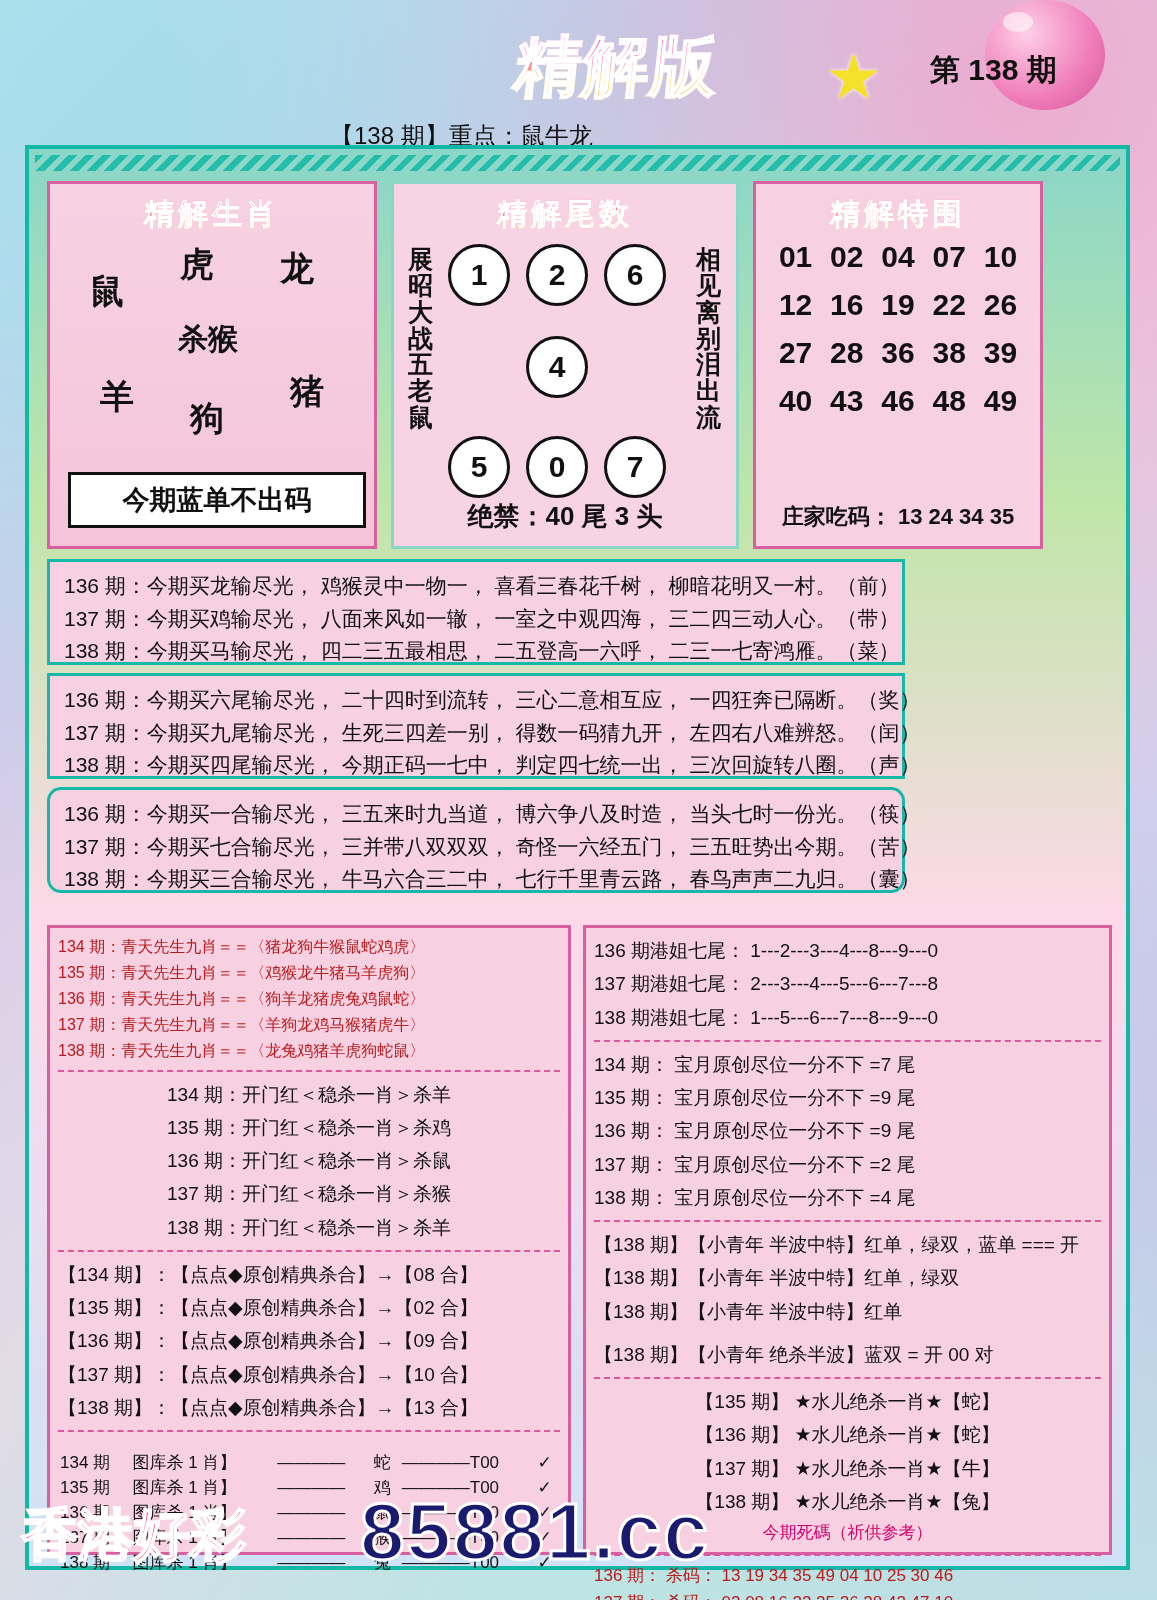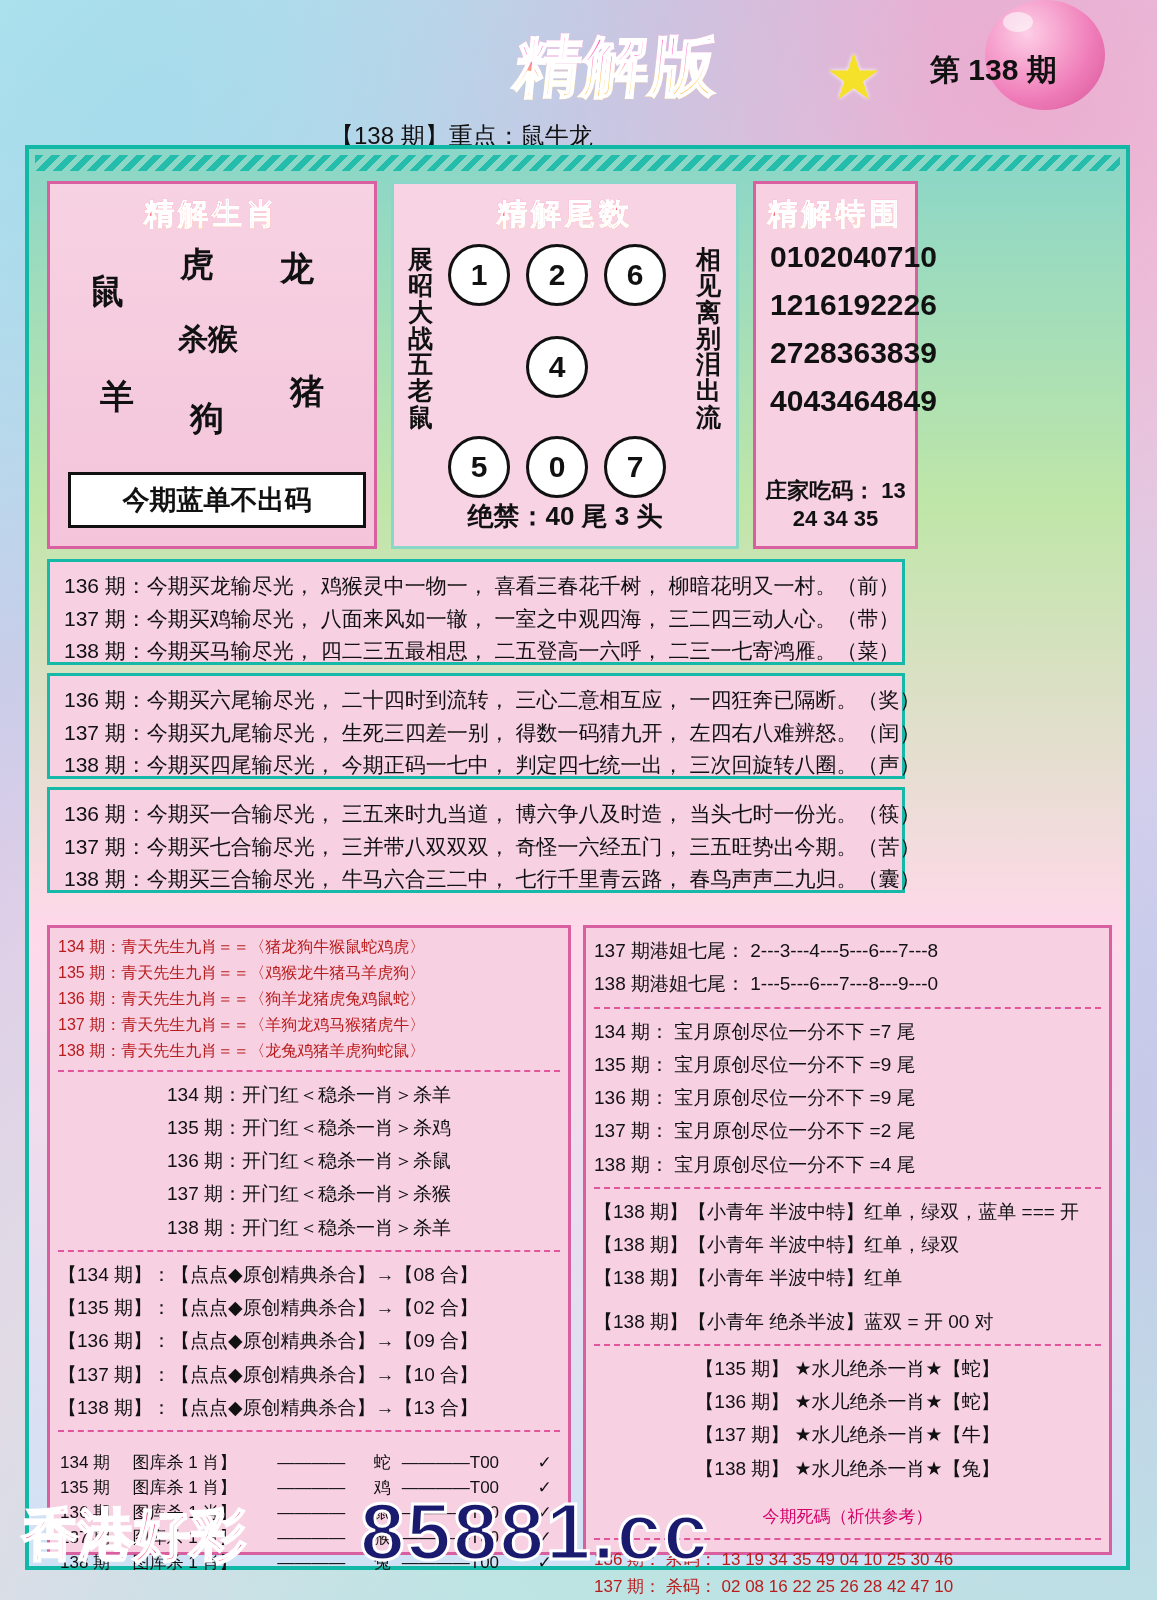--- a/index.html
+++ b/index.html
@@ -33,21 +33,21 @@
 
   
   .frame{position:absolute;left:25px;top:145px;width:1105px;height:1425px;
          background:linear-gradient(180deg,#8ad6c8,#bfe6a8 25%,#ffd9ea 55%,#cfe2f5 100%);
          border:4px solid #12b8a6;box-sizing:border-box;padding:6px;}
   .frameInner{position:relative;width:100%;height:100%;}
   .zig{position:absolute;left:0;top:0;width:100%;height:16px;
        background:repeating-linear-gradient(135deg,#12b8a6 0 6px,transparent 6px 12px);opacity:.85;}
 
   
-  .panels{position:absolute;left:12px;top:26px;width:871px;height:368px;display:flex;gap:14px;}
+  .panels{position:absolute;left:12px;top:26px;width:996px;height:368px;display:flex;gap:14px;}
   .panel{position:relative;border:3px solid;box-sizing:border-box;}
   .p1{width:330px;background:#f6cfe0;border-color:#d85fa0;
       background:linear-gradient(180deg,#f7d2e3,#f4c4da);}
   .p2{width:348px;background:#f8d3e4;border-color:#8ad6c8;}
   .p3{flex:1;background:#f7d0e2;border-color:#d85fa0;}
   .ptitle{text-align:center;font-size:30px;font-weight:bold;margin-top:10px;
           font-family:"DejaVu Serif","Liberation Serif",serif;
           background:linear-gradient(180deg,#ff2fa0,#ff8a1a);
           -webkit-background-clip:text;background-clip:text;color:transparent;
           -webkit-text-stroke:1px #fff;letter-spacing:4px;}
@@ -184,21 +184,21 @@
     <div class="line">137 期：今期买鸡输尽光， 八面来风如一辙， 一室之中观四海， 三二四三动人心。（带）</div>
     <div class="line">138 期：今期买马输尽光， 四二三五最相思， 二五登高一六呼， 二三一七寄鸿雁。（菜）</div>
   </div>
 
   <div class="band teal" style="top:518px;height:106px;">
     <div class="line">136 期：今期买六尾输尽光， 二十四时到流转， 三心二意相互应， 一四狂奔已隔断。（奖）</div>
     <div class="line">137 期：今期买九尾输尽光， 生死三四差一别， 得数一码猜九开， 左四右八难辨怒。（闰）</div>
     <div class="line">138 期：今期买四尾输尽光， 今期正码一七中， 判定四七统一出， 三次回旋转八圈。（声）</div>
   </div>
 
-  <div class="band teal" style="top:632px;height:106px;">
+  <div class="band teal" style="top:632px;height:106px;border-radius:14px;">
     <div class="line">136 期：今期买一合输尽光， 三五来时九当道， 博六争八及时造， 当头七时一份光。（筷）</div>
     <div class="line">137 期：今期买七合输尽光， 三并带八双双双， 奇怪一六经五门， 三五旺势出今期。（苦）</div>
     <div class="line">138 期：今期买三合输尽光， 牛马六合三二中， 七行千里青云路， 春鸟声声二九归。（囊）</div>
   </div>
 
   <div class="colL">
     <div class="sm">134 期：青天先生九肖＝＝〈猪龙狗牛猴鼠蛇鸡虎〉</div>
     <div class="sm">135 期：青天先生九肖＝＝〈鸡猴龙牛猪马羊虎狗〉</div>
     <div class="sm">136 期：青天先生九肖＝＝〈狗羊龙猪虎兔鸡鼠蛇〉</div>
     <div class="sm">137 期：青天先生九肖＝＝〈羊狗龙鸡马猴猪虎牛〉</div>
@@ -262,20 +262,21 @@
         <td>————</td>
         <td>兔</td>
         <td>————T00</td>
         <td class="chk">✓</td>
       </tr>
     </tbody>
         </table>
   </div>
 
   <div class="colR">
+    <div class="md">136 期港姐七尾： 1---2---3---4---8---9---0</div>
     <div class="md">137 期港姐七尾： 2---3---4---5---6---7---8</div>
     <div class="md">138 期港姐七尾： 1---5---6---7---8---9---0</div>
 
     <div class="dash"></div>
 
     <div class="md">134 期： 宝月原创尽位一分不下 =7 尾</div>
     <div class="md">135 期： 宝月原创尽位一分不下 =9 尾</div>
     <div class="md">136 期： 宝月原创尽位一分不下 =9 尾</div>
     <div class="md">137 期： 宝月原创尽位一分不下 =2 尾</div>
     <div class="md">138 期： 宝月原创尽位一分不下 =4 尾</div>
@@ -288,21 +289,21 @@
     <div style="height:10px"></div>
     <div class="md">【138 期】【小青年 绝杀半波】蓝双 = 开 00 对</div>
 
     <div class="dash"></div>
 
     <div class="md ctr">【135 期】  ★水儿绝杀一肖★【蛇】</div>
     <div class="md ctr">【136 期】  ★水儿绝杀一肖★【蛇】</div>
     <div class="md ctr">【137 期】  ★水儿绝杀一肖★【牛】</div>
     <div class="md ctr">【138 期】  ★水儿绝杀一肖★【兔】</div>
 
-    <div class="md ctr red" style="font-size:17px;margin-top:17px;">今期死碼（祈供参考）</div>
+    <div class="md ctr red" style="font-size:17px;margin-top:0;">今期死碼（祈供参考）</div>
     <div class="dash"></div>
 
     <div class="sm" style="font-size:17px;">136 期： 杀码： 13  19  34  35  49  04  10  25  30  46</div>
     <div class="sm" style="font-size:17px;">137 期： 杀码： 02  08  16  22  25  26  28  42  47  10</div>
 
   </div>
 
 </div>
 </div>
 

